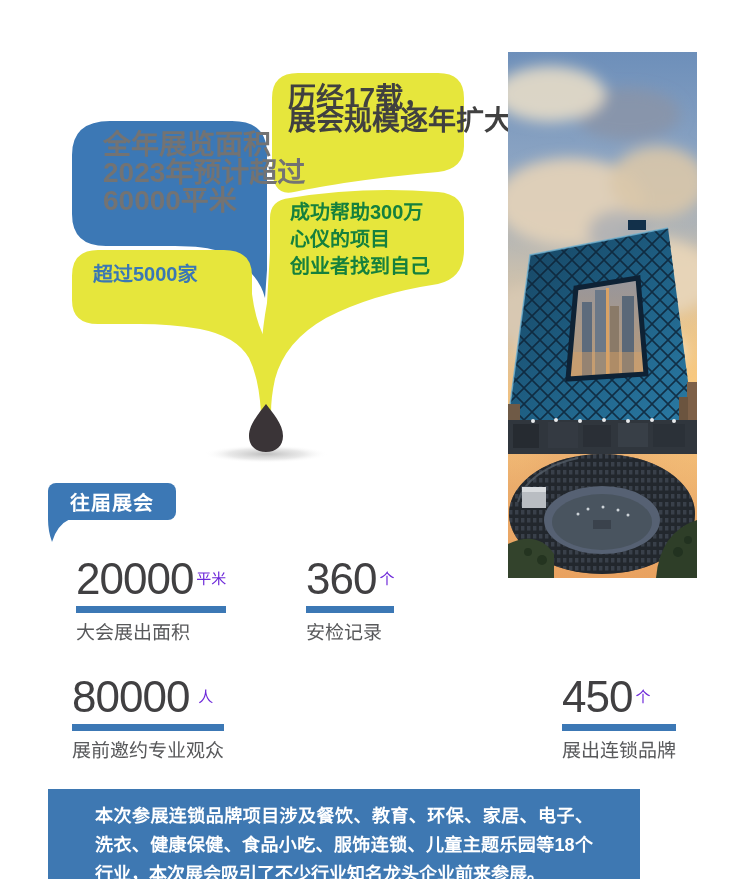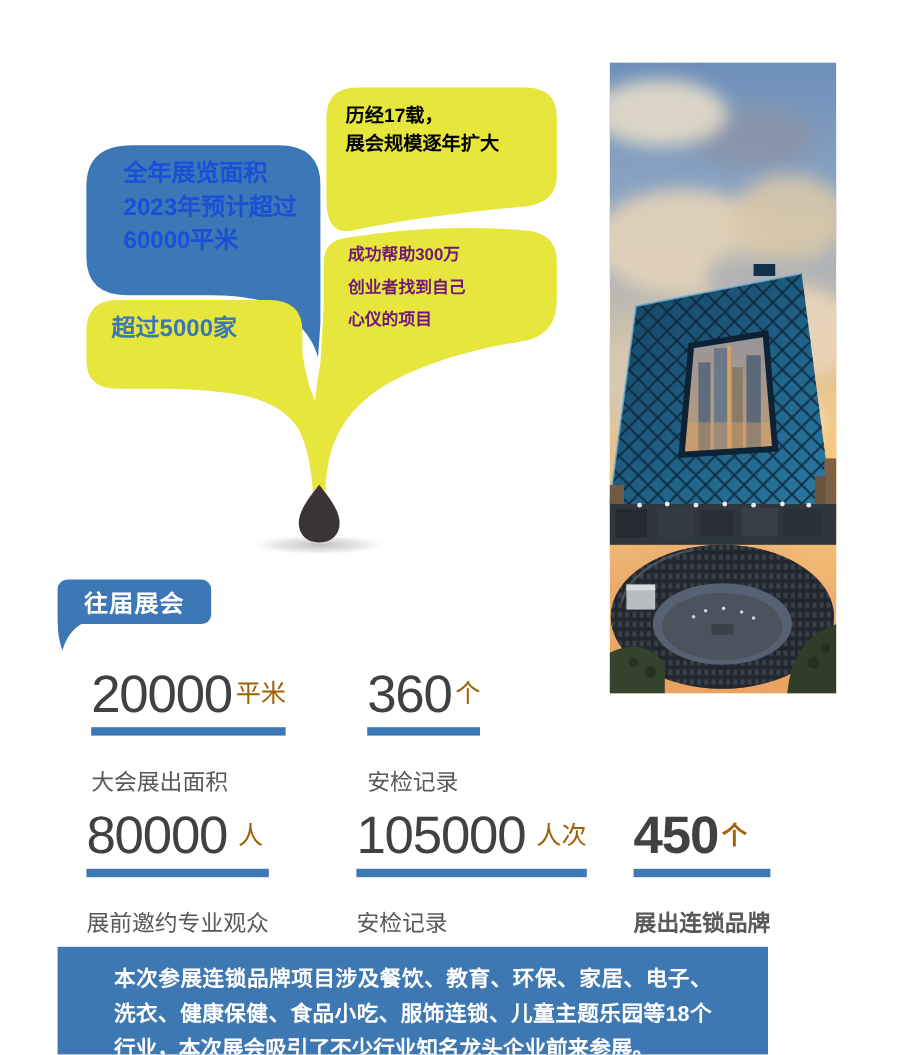--- a/index.html
+++ b/index.html
@@ -2,48 +2,48 @@
 <html lang="zh-CN"><head>
 <meta charset="utf-8">
 <style>
   * { margin:0; padding:0; box-sizing:border-box; }
   body { background:#ffffff; font-family:"Liberation Sans", sans-serif; }
   .poster { position:relative; width:749px; height:879px; background:#ffffff; overflow:hidden; }
 
   
   .hero-svg { position:absolute; left:0; top:0; }
   .bubble-text { position:absolute; font-weight:bold; white-space:nowrap; }
-  .bt-blue   { left:103px; top:131px; color:#1d4ed8; font-size:20px; line-height:28px; }
-  .bt-tr     { left:288px; top:86px;  color:#000000; font-size:16px; line-height:23px; }
-  .bt-mr     { left:290px; top:199px; color:#701a75; font-size:14px; line-height:27px; }
+  .bt-blue   { left:103px; top:131px; color:#737373; font-size:28px; line-height:28px; }
+  .bt-tr     { left:288px; top:86px;  color:#404040; font-size:28px; line-height:23px; }
+  .bt-mr     { left:290px; top:199px; color:#15803d; font-size:20px; line-height:27px; }
   .bt-left   { left:93px;  top:260px; color:#3a77b4; font-size:20px; line-height:28px; }
 
   
   .photo { position:absolute; left:508px; top:52px; width:189px; height:526px; }
 
   
   .badge { position:absolute; left:48px; top:483px; width:128px; height:37px;
            background:#3c78b5; border-radius:8px 8px 8px 0;
            display:flex; align-items:center; justify-content:center;
            color:#ffffff; font-size:20px; font-weight:bold; letter-spacing:1px; }
   .badge-tail { position:absolute; left:48px; top:519px; }
 
   
   .stat { position:absolute; display:inline-block; }
   .stat-top { display:flex; align-items:flex-end; line-height:42px; }
   .stat-num { font-size:44px; color:#414042; letter-spacing:-1px; }
-  .stat-unit { font-size:21px; color:#a16207; margin-left:3px; }
+  .stat-unit { font-size:15px; color:#6d28d9; margin-left:3px; }
   .unit-gap { margin-left:9px; }
   .stat-bar { height:7px; background:#3c78b5; margin-top:6px; }
-  .stat-label { font-size:19px; color:#58595b; margin-top:23px; white-space:nowrap; }
+  .stat-label { font-size:19px; color:#58595b; margin-top:4px; white-space:nowrap; }
   #stat-1 { left:76px;  top:558px; }
   #stat-2 { left:306px; top:558px; }
   #stat-3 { left:72px;  top:676px; }
   #stat-4 { left:297px; top:676px; }
-  #stat-5 { left:528px; top:676px;font-weight:bold; }
+  #stat-5 { left:562px; top:676px; }
 
   
   .banner { position:absolute; left:48px; top:789px; width:592px; height:90px;
             background:#3e78b2; }
   .banner p { padding:13px 47px 0 47px; color:#ffffff; font-size:18px;
               font-weight:bold; line-height:29px; text-align:justify; }
 </style>
 </head>
 <body>
 
@@ -82,22 +82,22 @@
     <div>全年展览面积</div>
     <div>2023年预计超过</div>
     <div>60000平米</div>
   </div>
   <div class="bubble-text bt-tr">
     <div>历经17载，</div>
     <div>展会规模逐年扩大</div>
   </div>
   <div class="bubble-text bt-mr">
     <div>成功帮助300万</div>
+    <div>心仪的项目</div>
     <div>创业者找到自己</div>
-    <div>心仪的项目</div>
   </div>
   <div class="bubble-text bt-left">
     <div>超过5000家</div>
   </div>
 
   <svg class="photo" viewBox="0 0 189 526">
     <defs>
       <linearGradient id="skyGrad" x1="0" y1="0" x2="0" y2="1">
         <stop offset="0%" stop-color="#6d8fba"></stop>
         <stop offset="20%" stop-color="#8aa3c2"></stop>
@@ -243,28 +243,20 @@
 
   <div class="stat" id="stat-3">
     <div class="stat-top">
       <span class="stat-num">80000</span>
       <span class="stat-unit unit-gap">人</span>
     </div>
     <div class="stat-bar"></div>
     <div class="stat-label">展前邀约专业观众</div>
   </div>
 
-  <div class="stat" id="stat-4">
-    <div class="stat-top">
-      <span class="stat-num">105000</span>
-      <span class="stat-unit unit-gap">人次</span>
-    </div>
-    <div class="stat-bar"></div>
-    <div class="stat-label">安检记录</div>
-  </div>
 
   <div class="stat" id="stat-5">
     <div class="stat-top">
       <span class="stat-num">450</span>
       <span class="stat-unit">个</span>
     </div>
     <div class="stat-bar"></div>
     <div class="stat-label">展出连锁品牌</div>
   </div>
 

